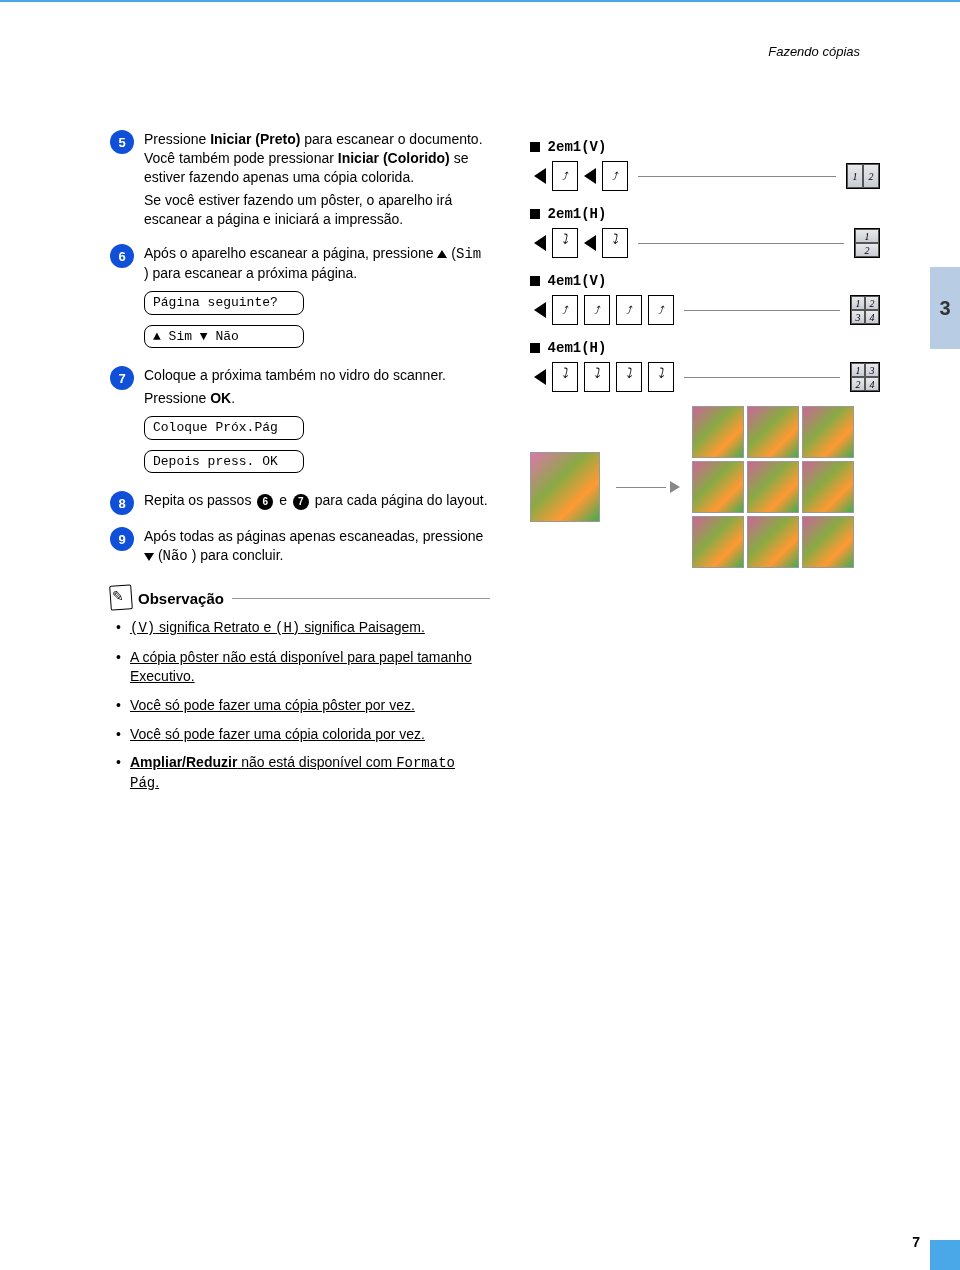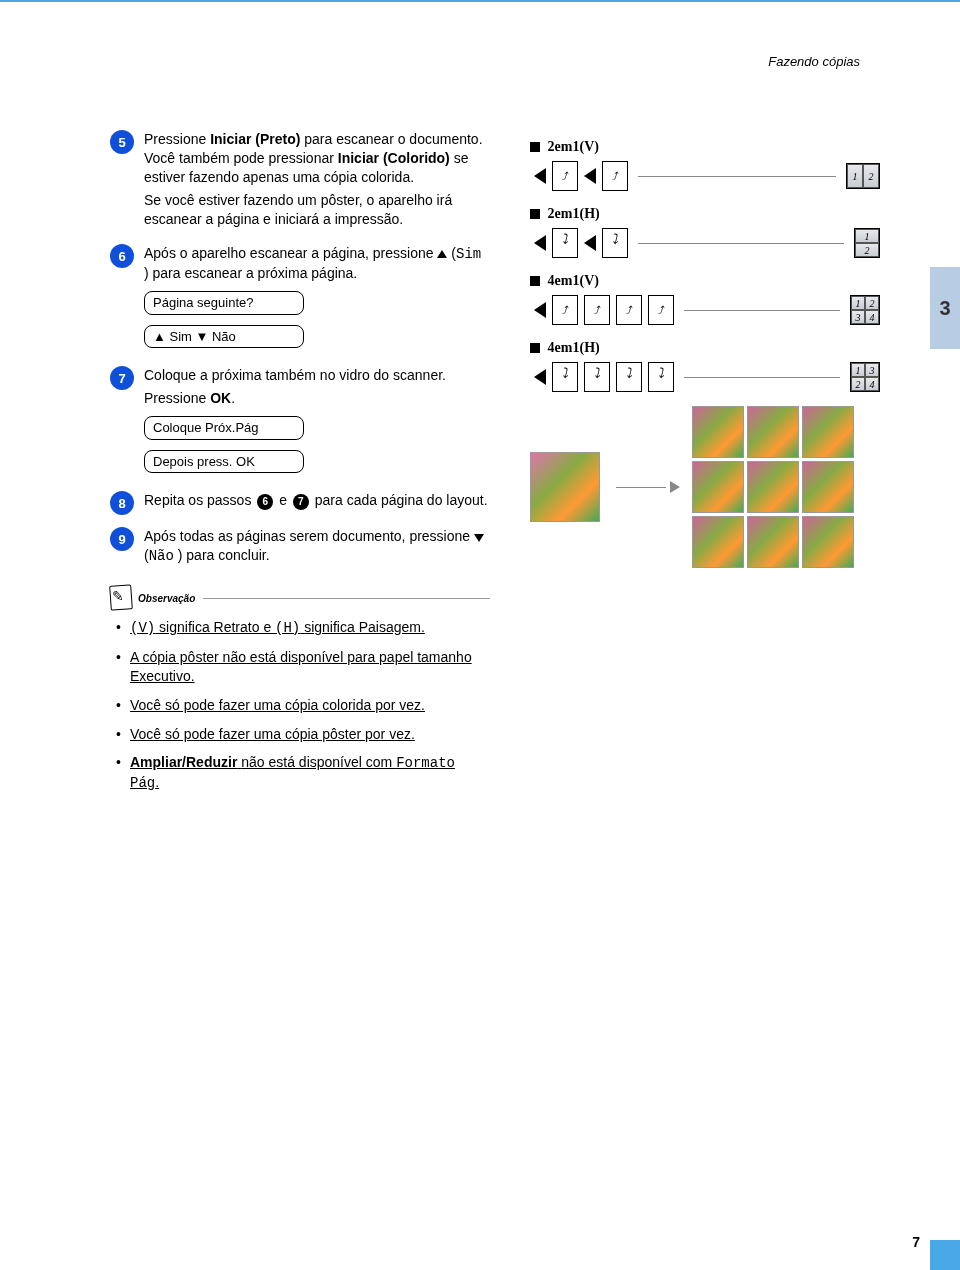--- a/index.html
+++ b/index.html
@@ -12,21 +12,21 @@
     height: 1270px;
     position: relative;
     border-top: 2px solid #4aa8e8;
   }
   .page {
     padding: 58px 80px 20px 110px;
     position: relative;
   }
   .header-title {
     position: absolute;
-    top: 52px;
+    top: 42px;
     right: 100px;
     font-size: 13px;
     font-style: italic;
   }
   .side-tab {
     position: absolute;
     right: 0;
     top: 265px;
     width: 30px;
     height: 82px;
@@ -85,21 +85,21 @@
   }
   .step-body { flex: 1; line-height: 1.35; }
   .step-body p { margin-bottom: 4px; }
   .mono { font-family: "Courier New", monospace; }
   b { font-weight: bold; }
 
   .lcd {
     border: 1px solid #000;
     border-radius: 8px;
     padding: 2px 8px;
-    font-family: Liberation Sans, sans-serif;
+    font-family: Liberation Mono, monospace;
     font-size: 13px;
     display: inline-block;
     margin-top: 4px;
     margin-bottom: 6px;
     min-width: 160px;
   }
 
   .note-head {
     display: flex;
     align-items: center;
@@ -118,39 +118,39 @@
     left: 2px; top: 0;
   }
   .icon-note::after{
     content:"";
     position:absolute;
     left:0;top:-3px;right:0;bottom:0;
     border:1px solid #000;
     border-radius:2px;
     transform: rotate(-4deg);
   }
-  .note-head .txt { font-weight: bold; font-size: 10px; font-style: italic; }
+  .note-head .txt { font-weight: bold; font-size: 15px; }
   .note-head .line {
     flex: 1;
     height: 1px;
     background: #999;
     margin-left: 8px;
   }
   ul.bullets { list-style: none; padding-left: 6px; text-decoration: underline; }
   ul.bullets li { position: relative; padding-left: 14px; margin-bottom: 10px; line-height: 1.35;}
   ul.bullets li::before {
     content: "•";
     position: absolute;
     left: 0; top: 0;
   }
 
   .right-head { font-weight: bold; margin-bottom: 8px; line-height: 1.3; }
   .opt { margin: 8px 0 6px 0; }
   .opt .sq { display:inline-block; width:10px; height:10px; background:#000; margin-right:8px; vertical-align: -1px;}
-  .opt .lbl { font-family: Liberation Serif, serif; font-weight: bold; }
+  .opt .lbl { font-family: Liberation Mono, monospace; font-weight: bold; }
 
   .diagram {
     display: flex;
     align-items: center;
     gap: 6px;
     margin: 4px 0 14px 4px;
   }
   .tri-left {
     width: 0; height: 0;
     border-top: 8px solid transparent;
@@ -271,43 +271,43 @@
             <span class="step-ref">7</span>
             <span> para cada página do layout.</span>
           </p>
         </div>
       </div>
 
       <div class="step">
         <div class="step-num">9</div>
         <div class="step-body">
           <p>
-            <span>Após todas as páginas serem documento, pressione </span>
+            <span>Após todas as páginas apenas escaneadas, pressione </span>
             <span><span class="tri-down"></span></span>
             <span> (</span><span class="mono">Não</span>
             <span>) para concluir.</span>
           </p>
         </div>
       </div>
 
       <div class="note-head">
         <span class="icon-note"></span>
         <span class="txt">Observação</span>
         <span class="line"></span>
       </div>
       <ul class="bullets">
         <li>
           <span class="mono">(V)</span>
           <span> significa Retrato e </span>
           <span class="mono">(H)</span>
           <span> significa Paisagem.</span>
         </li>
         <li>A cópia pôster não está disponível para papel tamanho Executivo.</li>
+        <li>Você só pode fazer uma cópia pôster por vez.</li>
         <li>Você só pode fazer uma cópia colorida por vez.</li>
-        <li>Você só pode fazer uma cópia pôster por vez.</li>
         <li>
           <b>Ampliar/Reduzir</b>
           <span> não está disponível com </span>
           <span class="mono">Formato Pág</span><span>.</span>
         </li>
       </ul>
 
     </div>
 
     <div class="col col-right">

